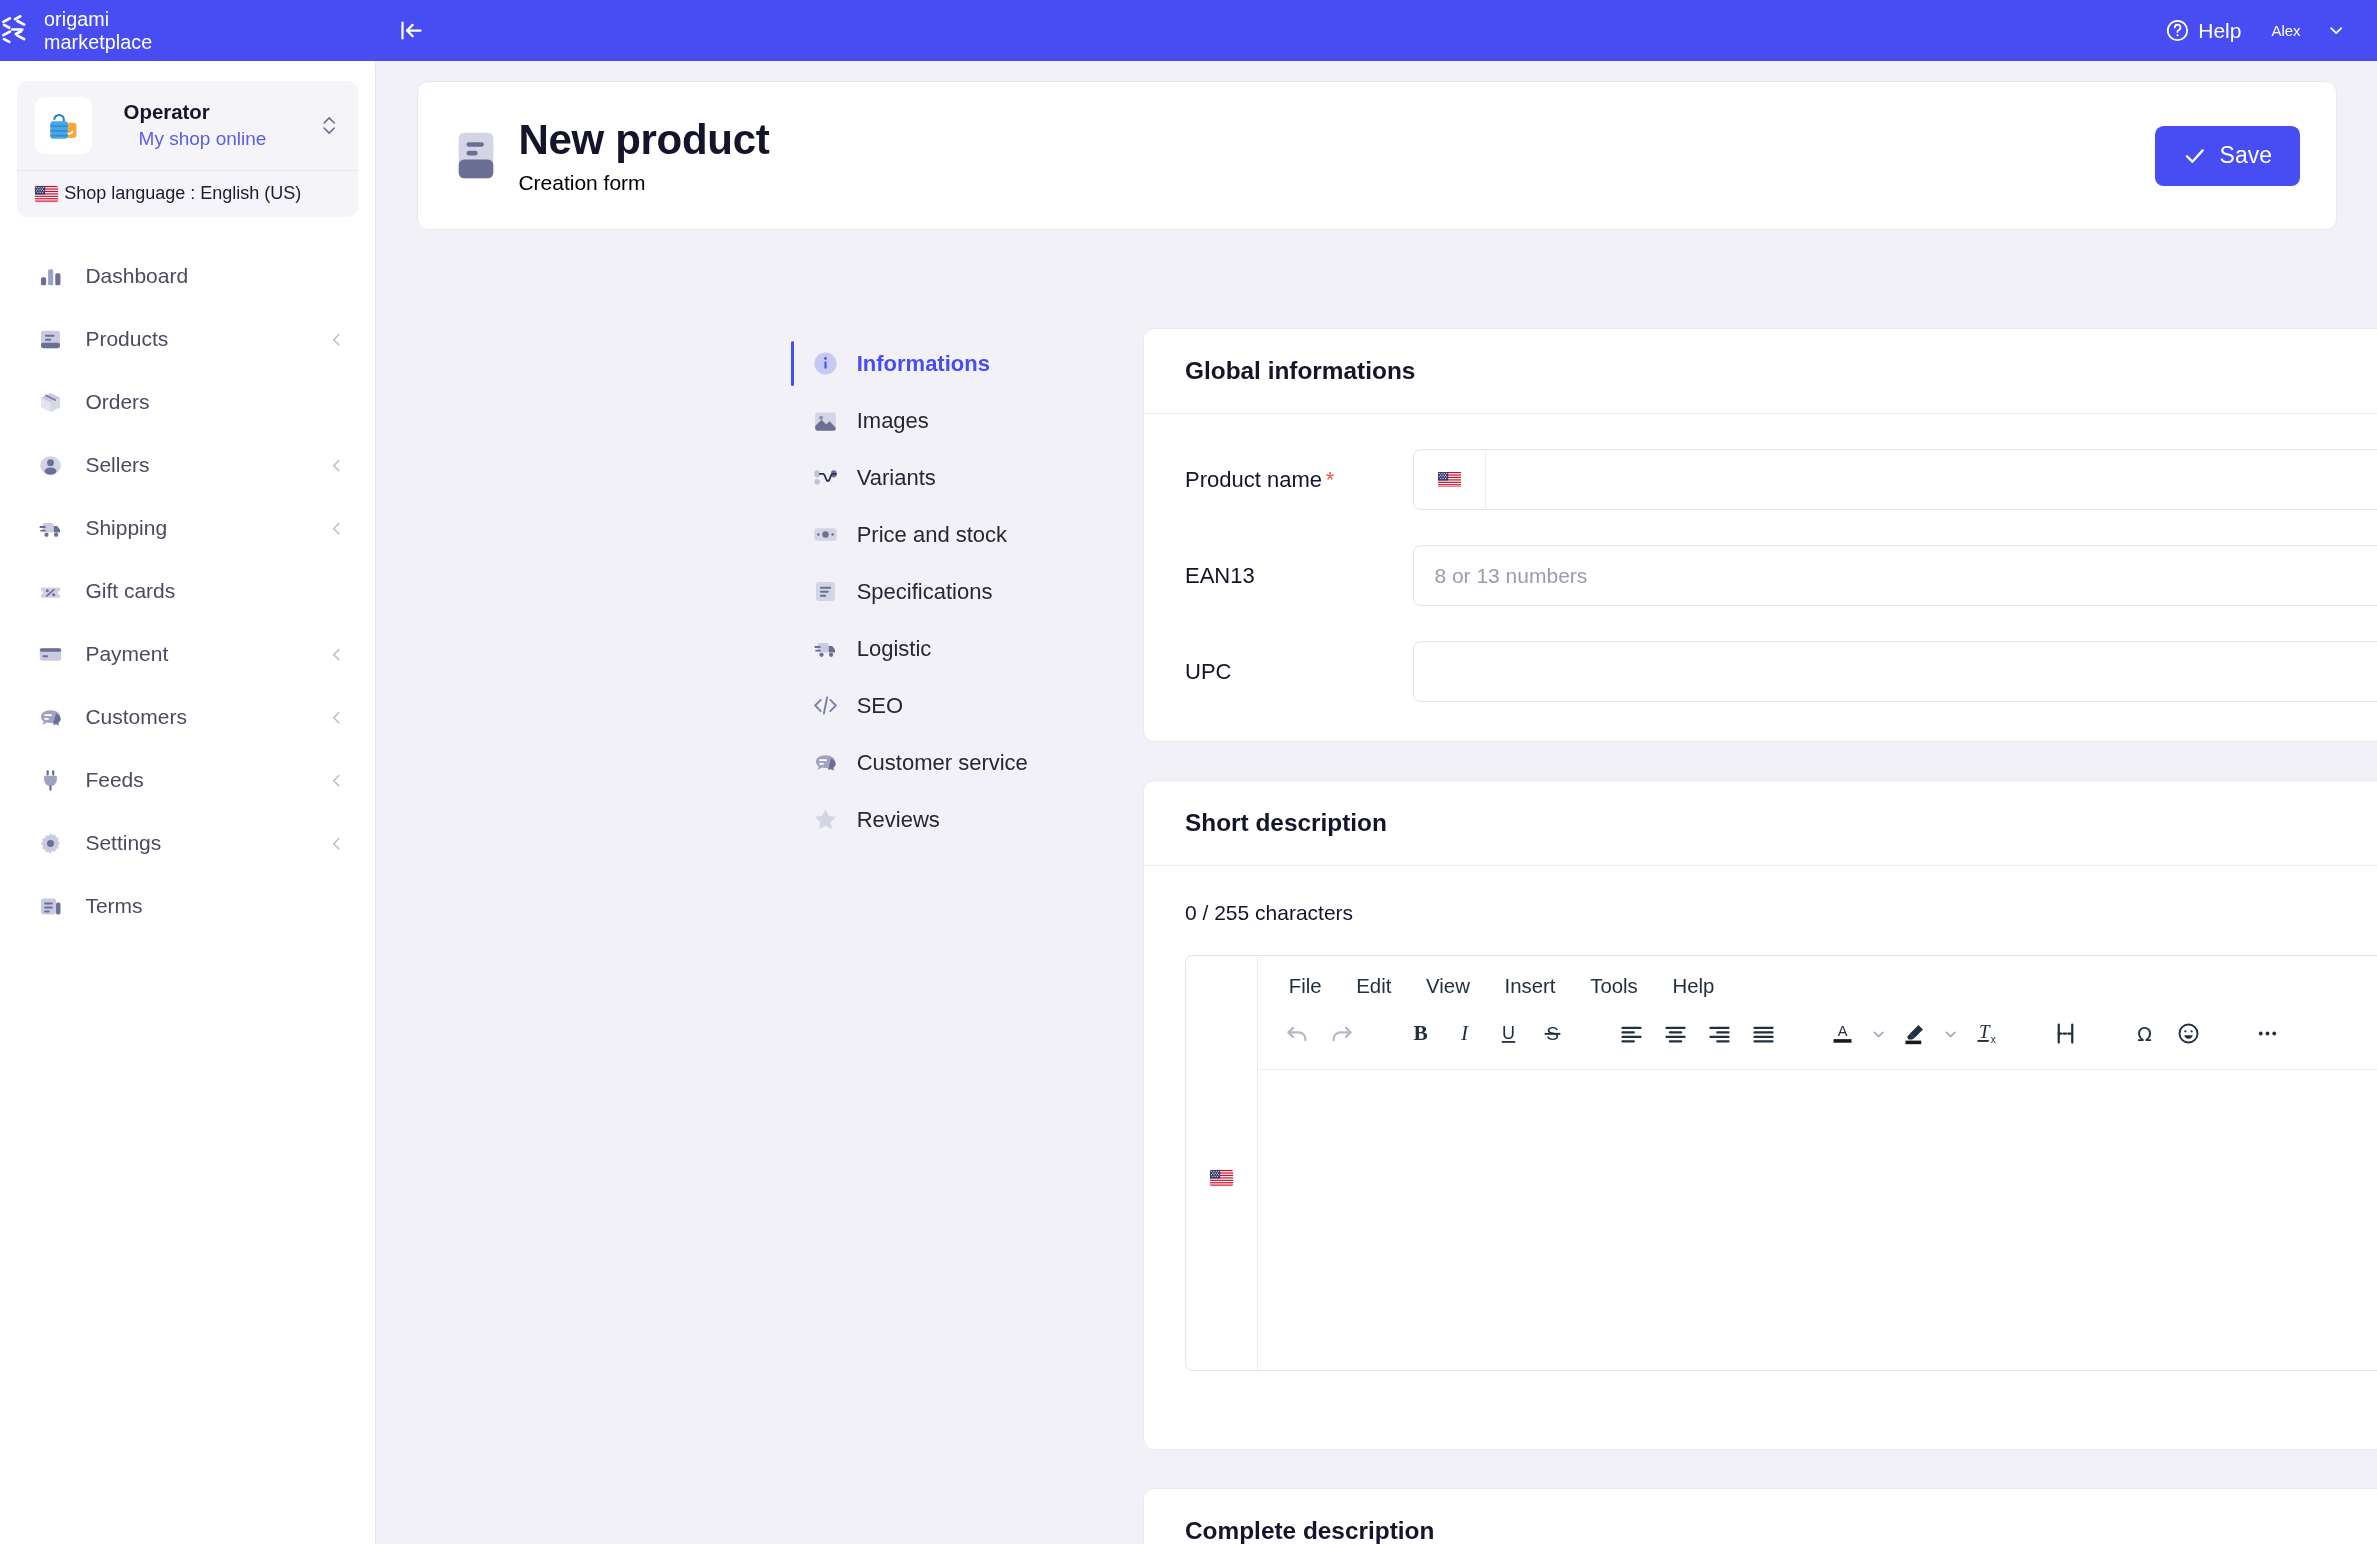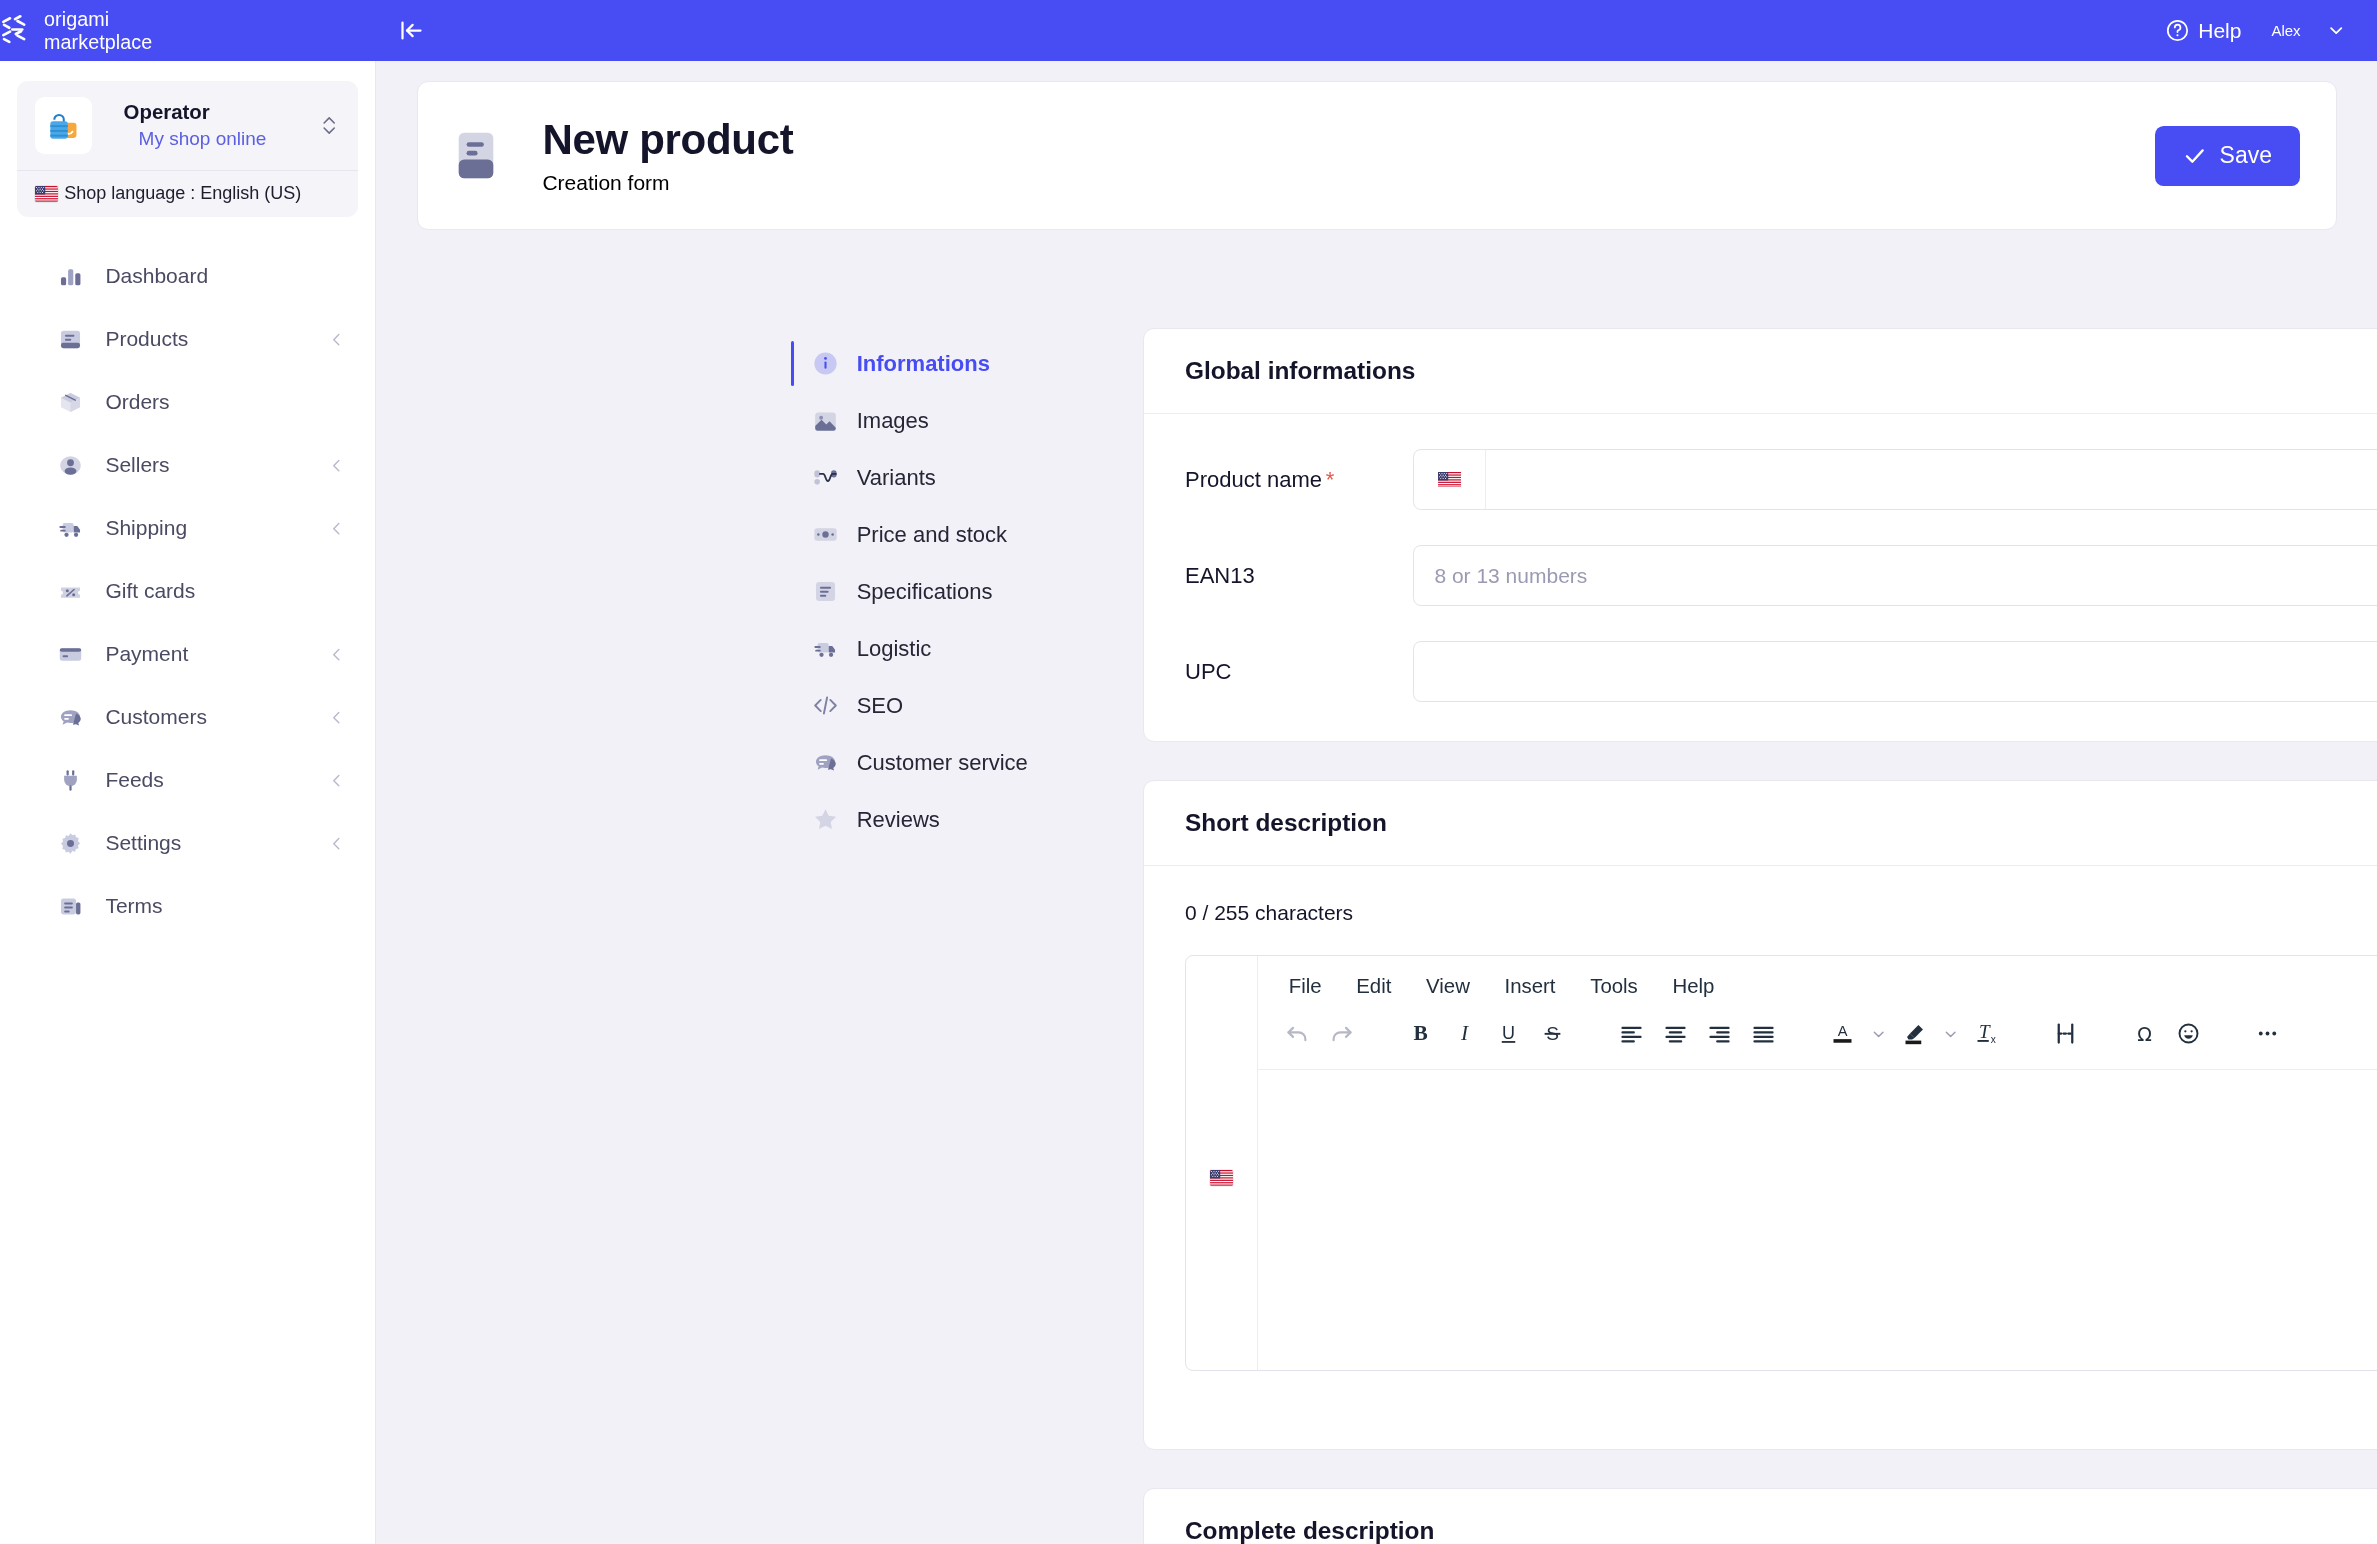--- a/index.html
+++ b/index.html
@@ -50,40 +50,40 @@
   .shop-chevrons { flex: 0 0 22px; display: flex; flex-direction: column; align-items: center; cursor: pointer; }
   .shopcard-lang {
     border-top: 0.8px solid #e6e6f0; display: flex; align-items: center; gap: 6px;
     padding: 12.6px 17.3px; font-size: 18px; color: #1d1d2e; cursor: pointer;
   }
   .flag {
     width: 23.6px; height: 15.7px; flex: 0 0 23.6px; border-radius: 1.6px; overflow: hidden;
     display: block; box-shadow: 0 0 0 0.8px rgba(0,0,0,.08);
   }
 
-  .navlist { margin-top: 28px; padding-left: 20px; }
+  .navlist { margin-top: 28px; }
   .navitem {
     display: flex; align-items: center; height: 63px; padding: 0 30px 0 35px;
     gap: 20.4px; cursor: pointer;
   }
   .nav-icon { width: 30px; height: 30px; flex: 0 0 30px; display: flex; align-items: center; justify-content: center; }
   .nav-label { font-size: 21px; color: #4a4a63; flex: 1; }
   .nav-chevron { font-size: 19.7px; color: #b9b9cc; }
 
   
   .main {
     position: absolute; top: 61px; left: 376px; width: 2002px; height: 1483px;
     background: #f1f1f7; overflow: hidden;
   }
   .card {
     background: #fff; border: 0.8px solid #e8e8f0; border-radius: 11px;
   }
   .page-head {
     position: absolute; left: 41px; top: 20.4px; width: 1920px; height: 149px;
-    display: flex; align-items: center; padding: 0 36px; gap: 24px;
+    display: flex; align-items: center; padding: 0 36px;
   }
   .ph-icon { width: 44px; height: 49px; flex: 0 0 44px; margin-right: 20.4px; }
   .ph-text { flex: 1; }
   .ph-title { font-size: 42px; font-weight: 700; color: #14142b; line-height: 1.1; letter-spacing: -0.3px; }
   .ph-sub { font-size: 21px; color: #000000; margin-top: 7.9px; }
   .save-btn {
     background: #474df2; color: #fff; border: none; border-radius: 8.6px;
     height: 60px; padding: 0 28px; font-size: 23px; font-family: inherit;
     display: flex; align-items: center; gap: 12.6px; cursor: pointer;
   }

